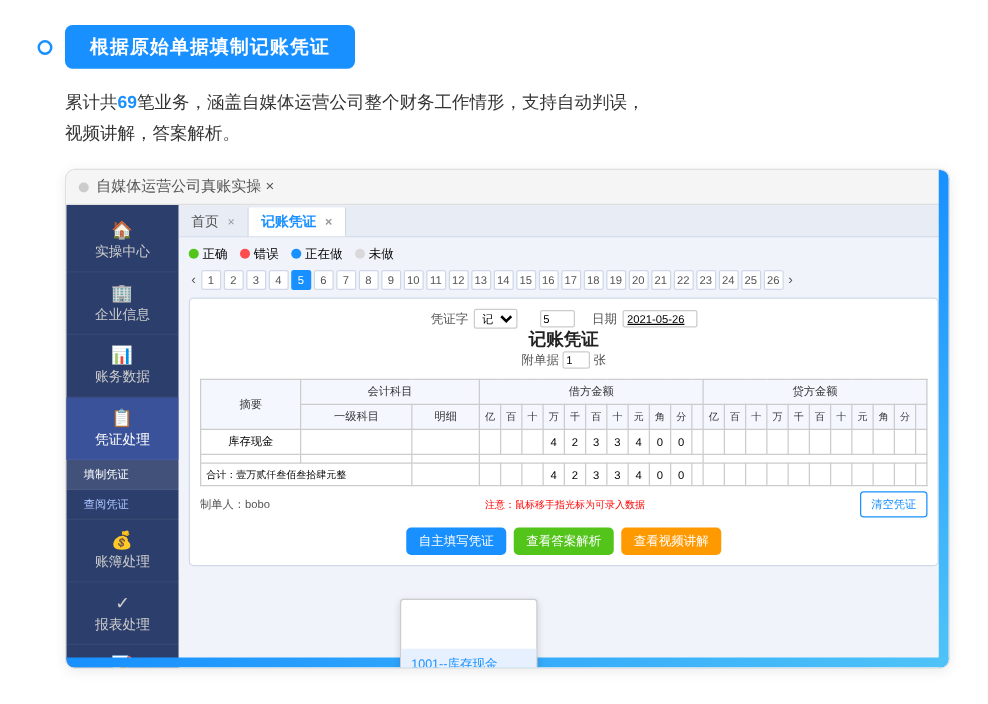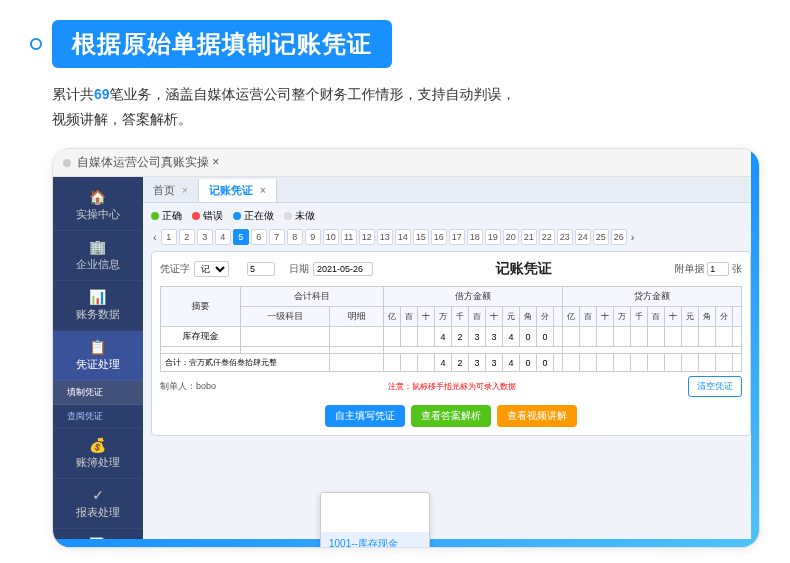--- a/index.html
+++ b/index.html
@@ -30,40 +30,40 @@
       border: 2px solid #1890ff;
       background: #fff;
       margin-right: 10px;
       flex-shrink: 0;
     }
     .header-title-box {
       background: #1890ff;
       border-radius: 6px;
       padding: 8px 20px;
       color: #fff;
-      font-size: 24px;
+      font-size: 15px;
       font-weight: bold;
       letter-spacing: 1px;
     }
     
     .desc-text {
       font-size: 14px;
       color: #333;
       line-height: 1.8;
       margin-bottom: 16px;
       margin-left: 22px;
     }
     .desc-text .highlight {
       color: #1890ff;
       font-weight: bold;
     }
     
     .main-card {
       border: 1px solid #e0e0e0;
-      border-radius: 18px;
+      border-radius: 8px;
       overflow: hidden;
       margin-left: 22px;
       box-shadow: 0 2px 10px rgba(0,0,0,0.08);
       background: #fff;
       position: relative;
     }
     
     .app-titlebar {
       background: #f5f5f5;
       border-bottom: 1px solid #e0e0e0;
@@ -221,20 +221,21 @@
       border-radius: 4px;
       padding: 8px;
       position: relative;
     }
     .voucher-header {
       display: flex;
       align-items: center;
       justify-content: space-between;
       margin-bottom: 8px;
       font-size: 10px;
+      flex-direction: column;
     }
     .voucher-title-center {
       text-align: center;
       font-size: 14px;
       font-weight: bold;
       color: #222;
       flex: 1;
     }
     .voucher-info-right {
       font-size: 10px;
@@ -352,20 +353,21 @@
       border: 1px solid #ccc;
       border-radius: 2px;
       background: #fff;
     }
     .input-small {
       font-size: 9px;
       padding: 1px 3px;
       border: 1px solid #ccc;
       border-radius: 2px;
       width: 60px;
+      text-decoration: underline;
     }
   </style>
 </head>
 <body>
 
 <div class="page-container">
 
   <div class="header-section">
     <div class="header-dot"></div>
     <div class="header-title-box">根据原始单据填制记账凭证</div>

